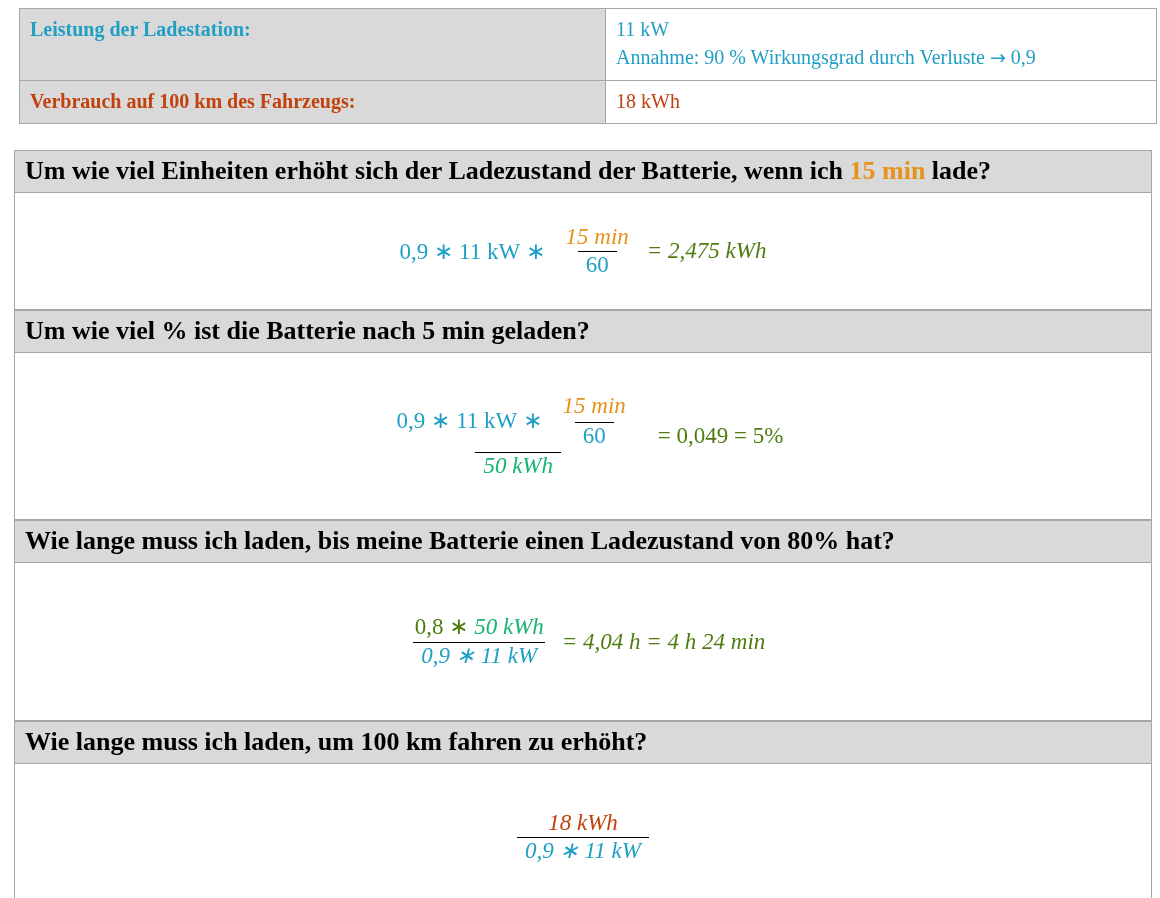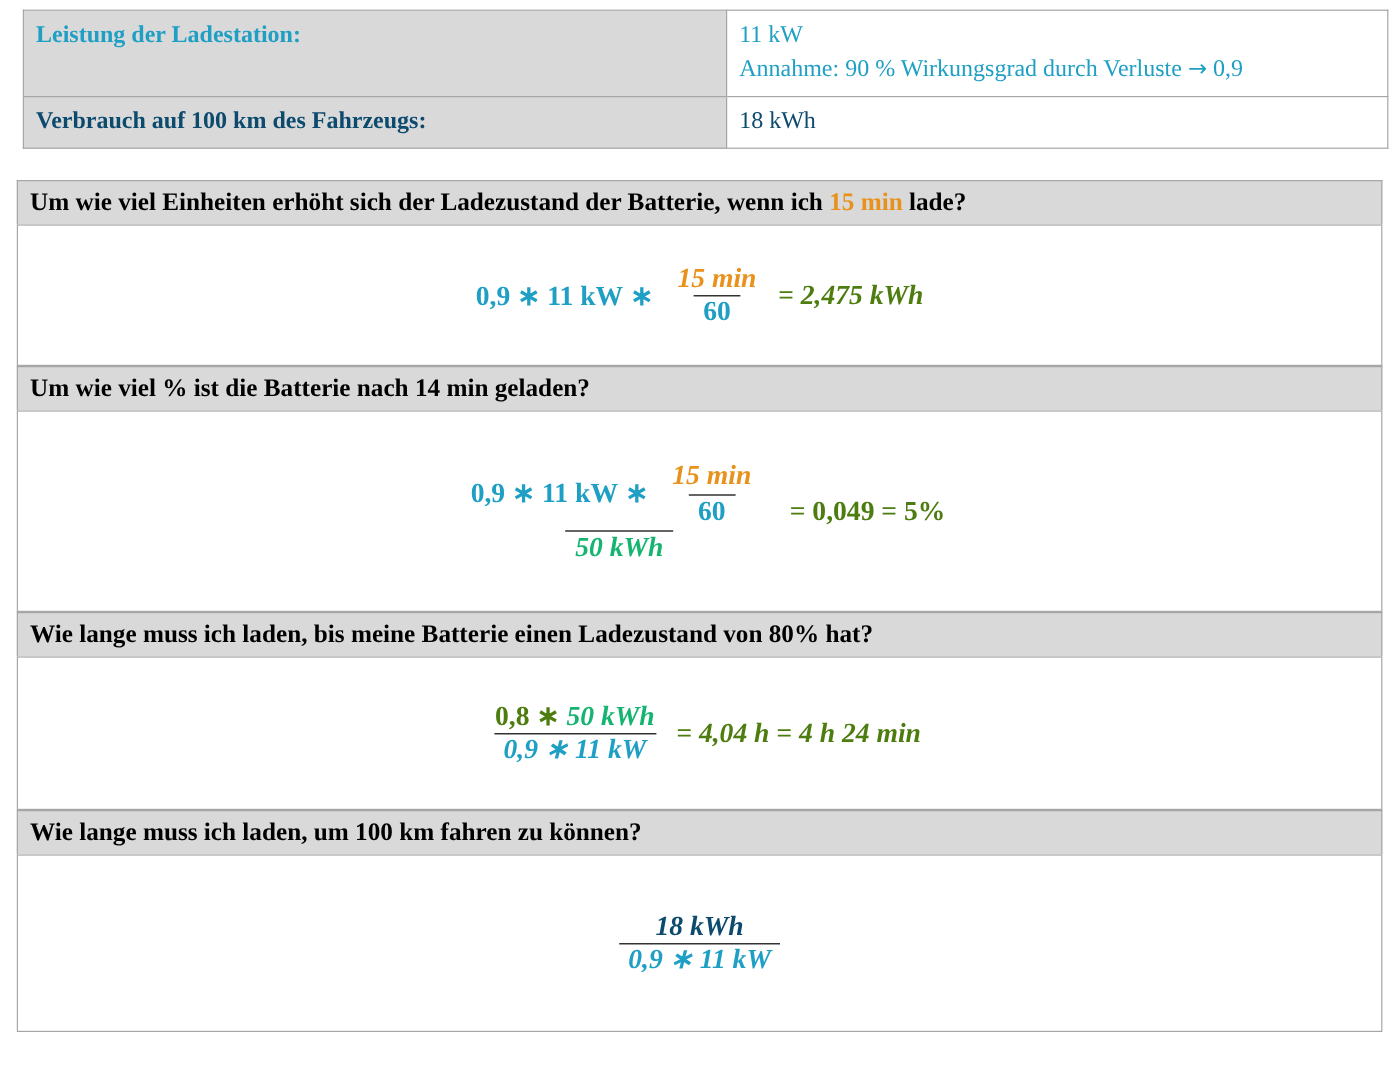--- a/index.html
+++ b/index.html
@@ -40,63 +40,62 @@
   .param-table td.label {
     width: 565px;
     background: #d9d9d9;
     font-weight: bold;
   }
   .param-table td.value {
     background: #ffffff;
   }
   .c-blue  { color: #1f9fc4; }
   .c-green { color: #16b471; }
-  .c-red   { color: #0c4a6e; }
+  .c-red   { color: #c2410c; }
   .c-orange{ color: #e8911b; }
   .c-black { color: #4d7c0f; }
 
   .arrow { font-family: "DejaVu Sans", sans-serif; font-size: 19px; }
 
   
   .qa-wrap {
     margin-top: 26px;
     margin-left: 4px;
     width: 1138px;
   }
   .q-row {
     background: #d9d9d9;
     border: 1px solid #a6a6a6;
     border-bottom: none;
     font-weight: bold;
-    font-size: 21px;
+    font-size: 26px;
     padding: 5px 10px 6px 10px;
     box-sizing: border-box;
   }
   .a-row {
     background: #ffffff;
     border: 1px solid #a6a6a6;
     box-sizing: border-box;
     display: flex;
     align-items: center;
     justify-content: center;
   }
   .a-row.h1 { height: 118px; }
   .a-row.h2 { height: 168px; }
-  .a-row.h3 { height: 128px; }
+  .a-row.h3 { height: 159px; }
   .a-row.h4 { height: 148px; }
 
   
   .formula {
     display: flex;
     align-items: center;
     justify-content: flex-end;
     font-size: 23px;
     font-family: "Liberation Serif", serif;
     white-space: nowrap;
-    font-weight: bold;
   }
   .formula .it { font-style: italic; }
   .frac {
     display: inline-flex;
     flex-direction: column;
     align-items: center;
     justify-content: center;
     vertical-align: middle;
     margin: 0 6px;
   }
@@ -149,21 +148,21 @@
         <span class="op c-blue">∗</span>
         <span class="frac">
           <span class="num c-orange it">15 min</span>
           <span class="den c-blue">60</span>
         </span>
         <span class="eqpart c-black it">= 2,475 kWh</span>
       </div>
     </div>
 
     <div class="q-row">
-      <span>Um wie viel % ist die Batterie nach 14 min geladen?</span>
+      <span>Um wie viel % ist die Batterie nach 5 min geladen?</span>
     </div>
     <div class="a-row h2">
       <div class="formula">
         <span class="frac big">
           <span class="num">
             <span class="formula" style="font-size:23px;">
               <span class="c-blue">0,9 ∗ 11 kW</span>
               <span class="op c-blue">∗</span>
               <span class="frac">
                 <span class="num c-orange it">15 min</span>
@@ -186,21 +185,21 @@
           <span class="num">
             <span class="c-black">0,8 ∗ </span><span class="c-green it">50 kWh</span>
           </span>
           <span class="den c-blue it">0,9 ∗ 11 kW</span>
         </span>
         <span class="eqpart c-black it">= 4,04 h = 4 h 24 min</span>
       </div>
     </div>
 
     <div class="q-row">
-      <span>Wie lange muss ich laden, um 100 km fahren zu können?</span>
+      <span>Wie lange muss ich laden, um 100 km fahren zu erhöht?</span>
     </div>
     <div class="a-row h4">
       <div class="formula">
         <span class="frac">
           <span class="num c-red it">18 kWh</span>
           <span class="den c-blue it">0,9 ∗ 11 kW</span>
         </span>
       </div>
     </div>
 

